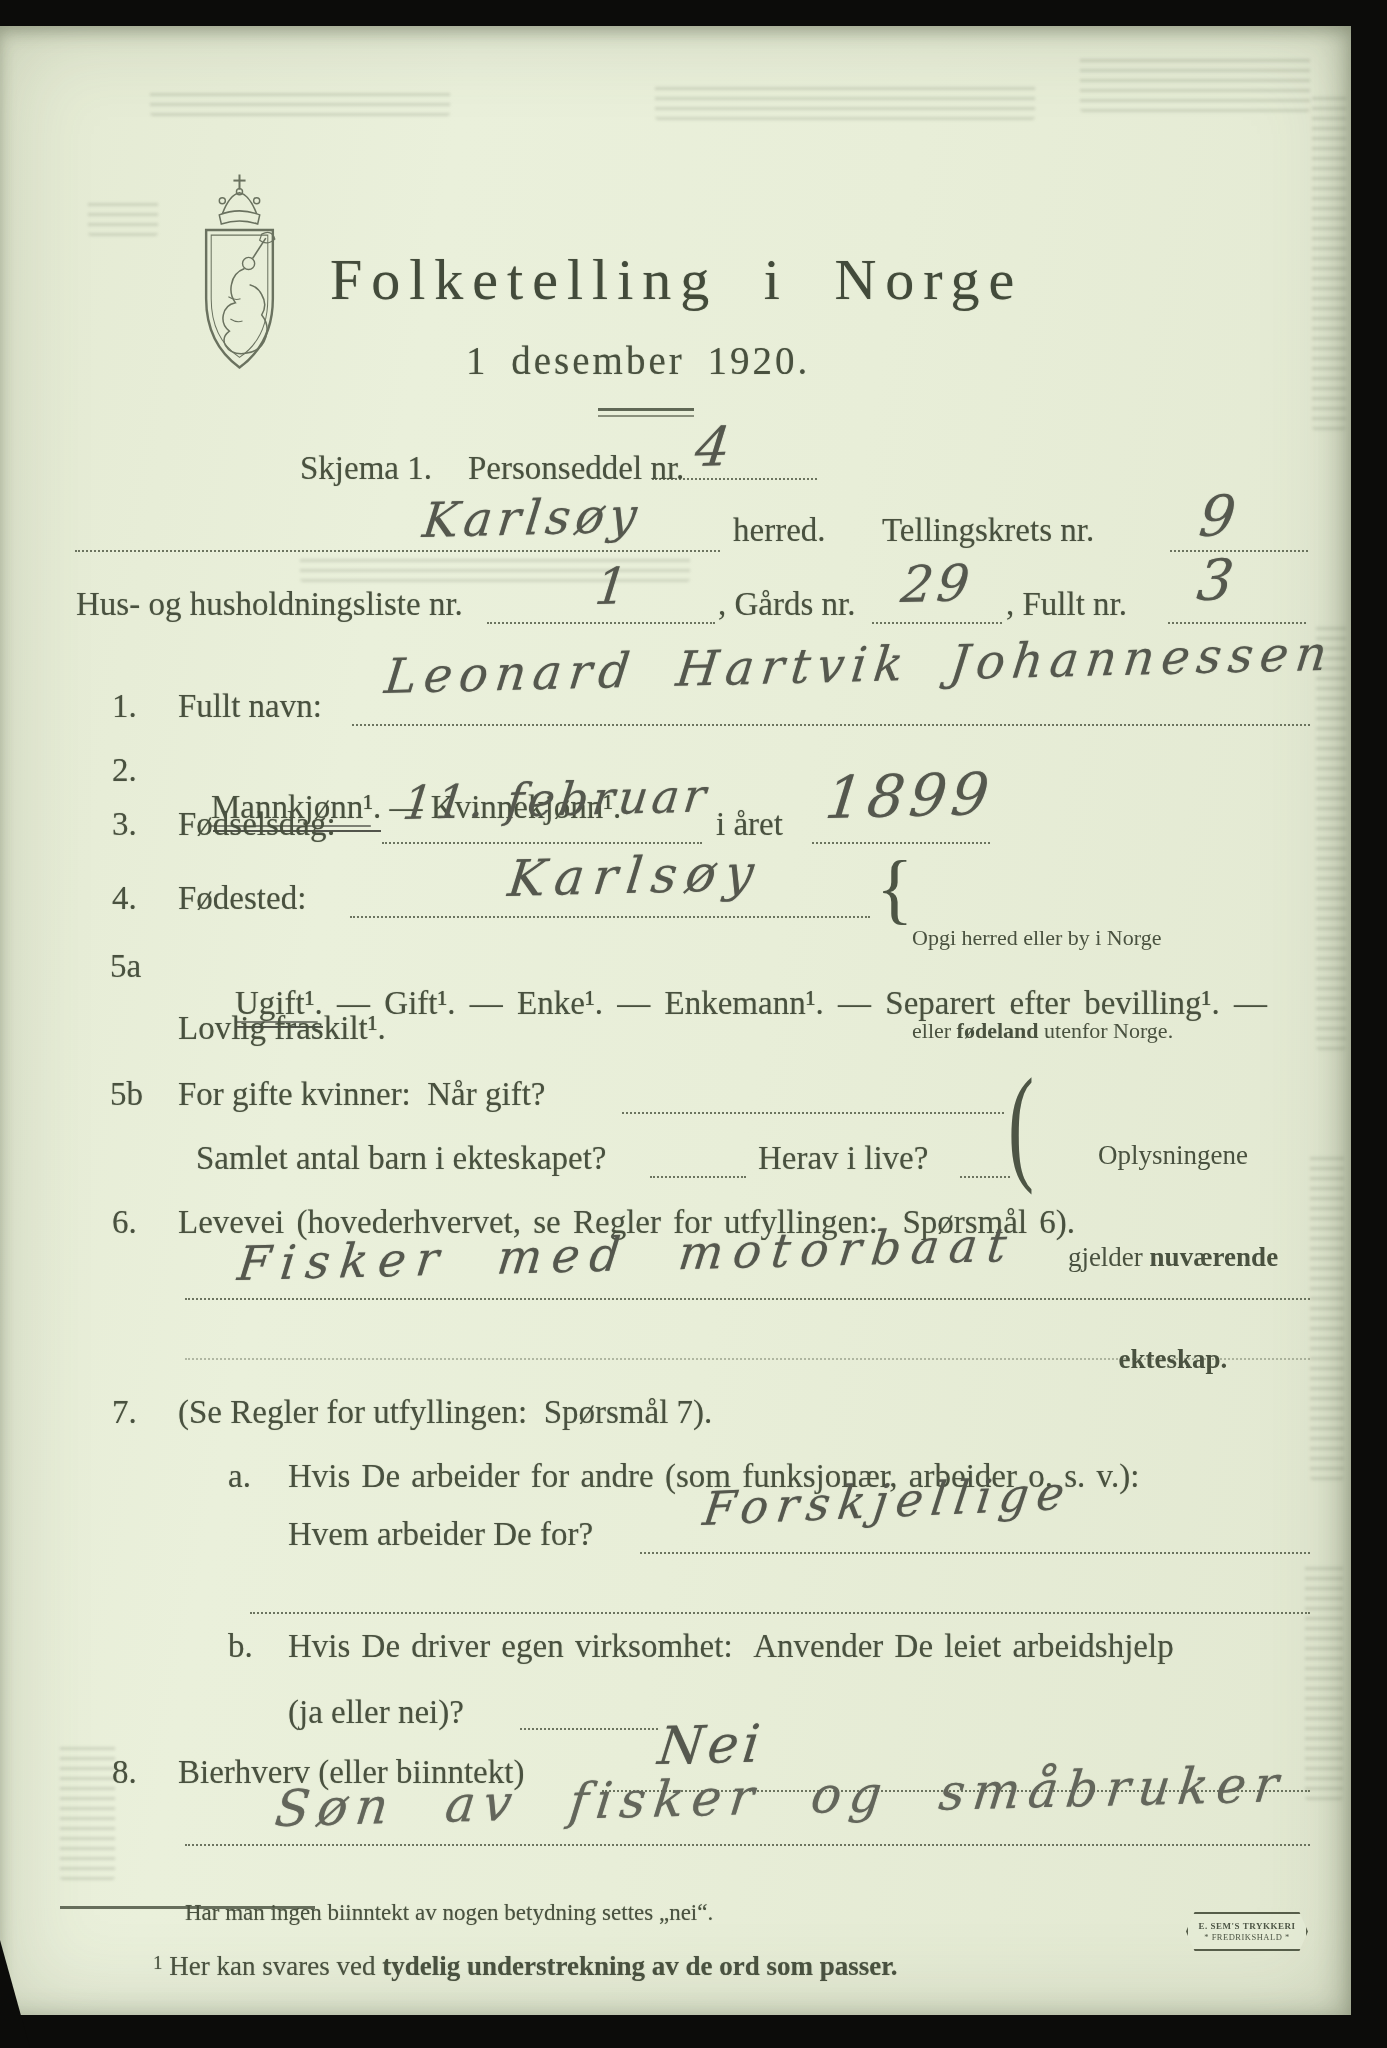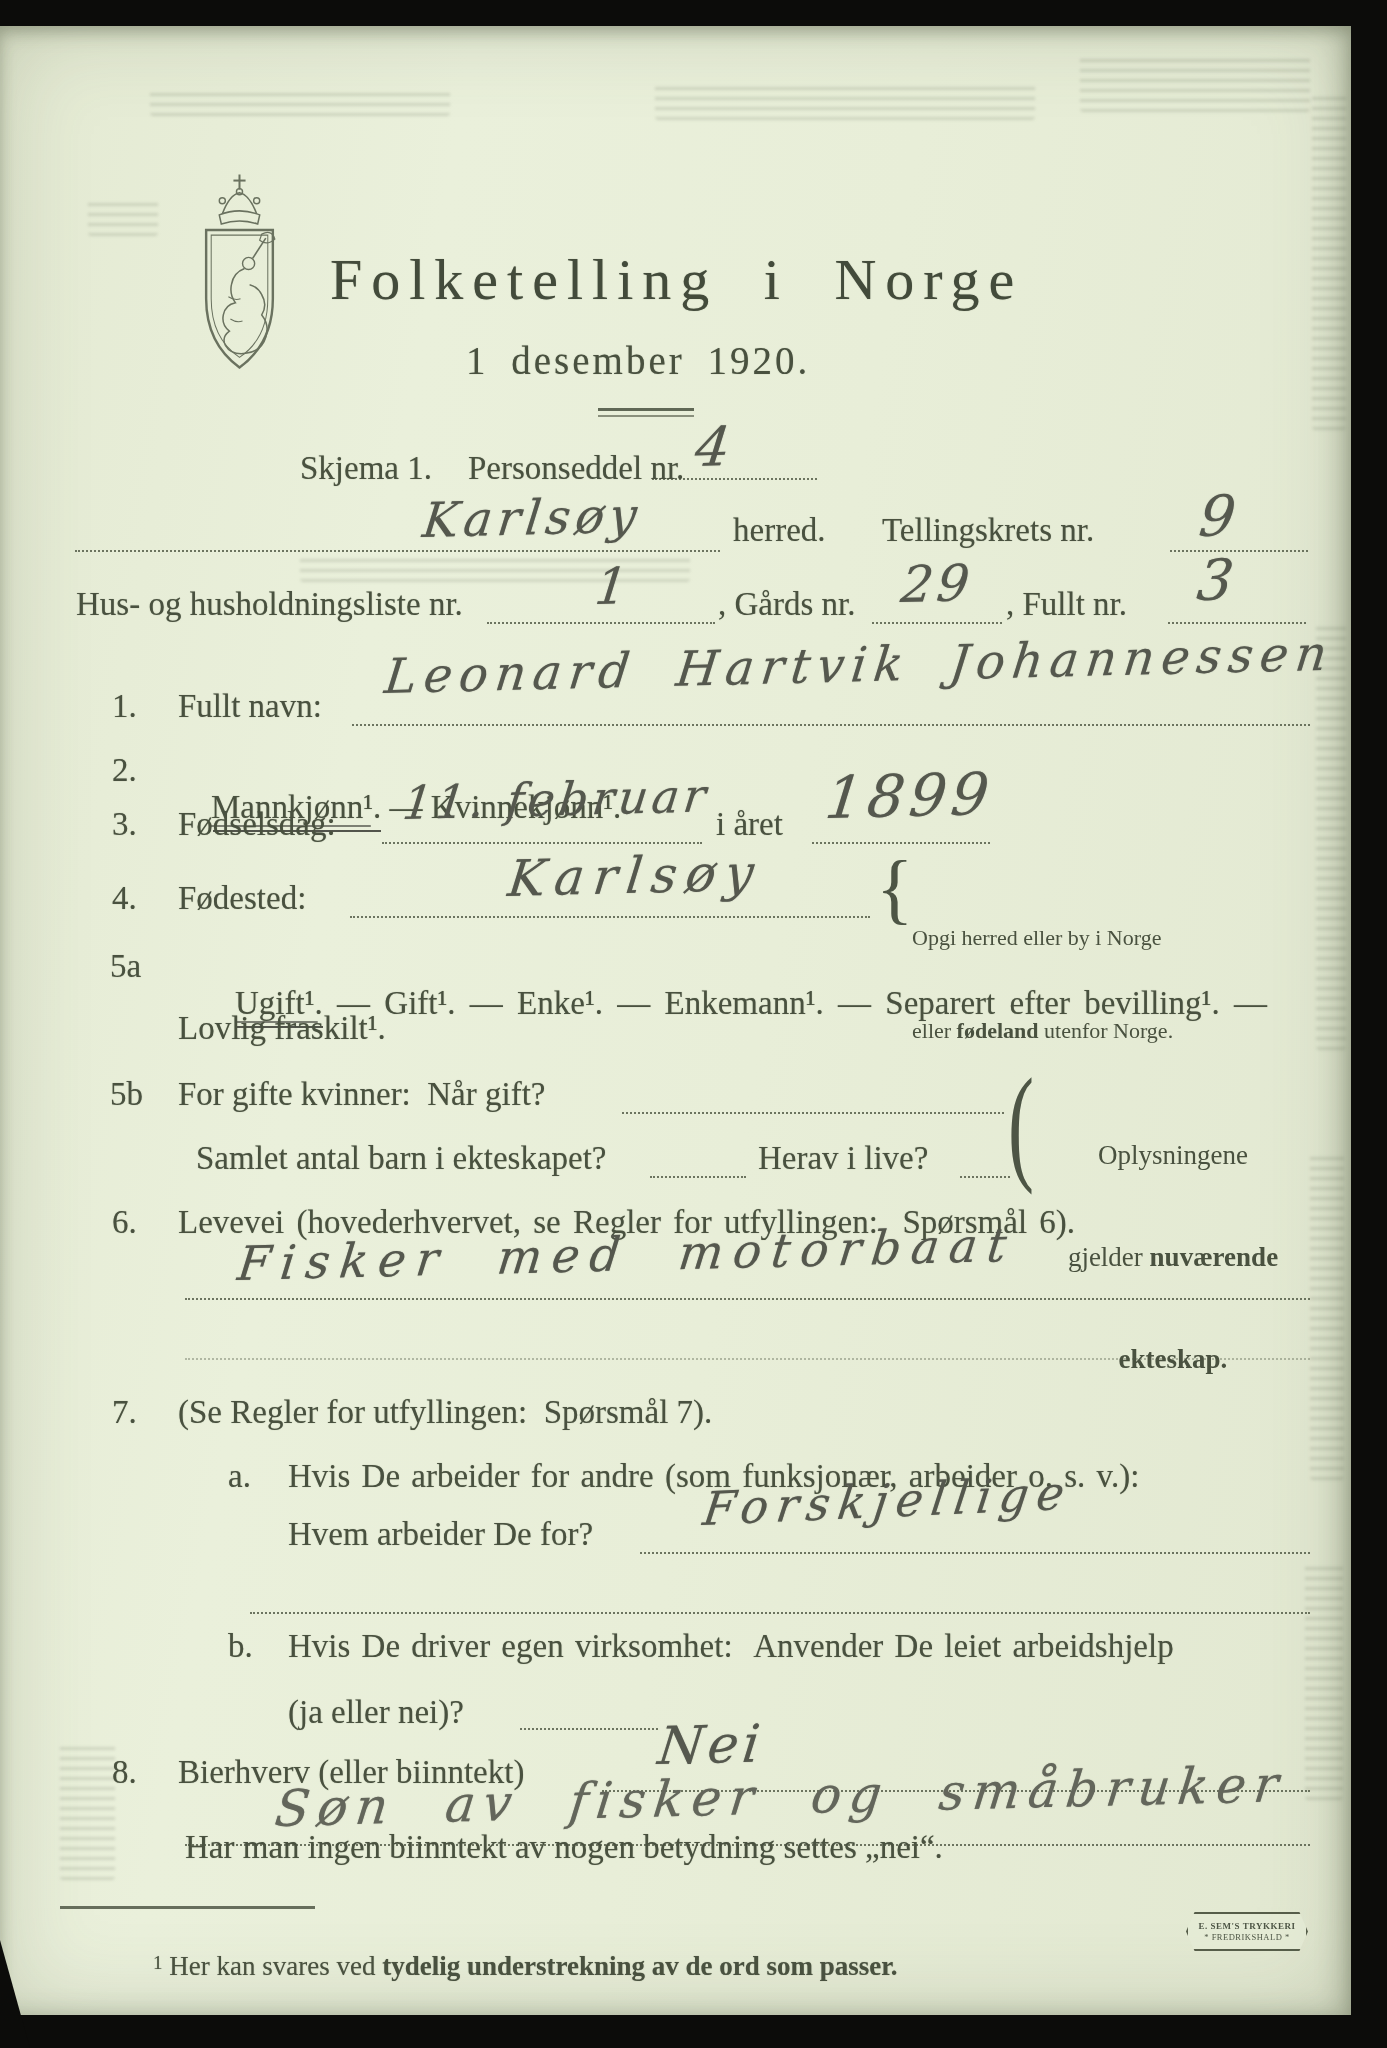--- a/index.html
+++ b/index.html
@@ -168,21 +168,21 @@
   <div class="p" style="left:288px;top:1628px;word-spacing:3px;">Hvis De driver egen virksomhet:  Anvender De leiet arbeidshjelp</div>
   <div class="p" style="left:288px;top:1694px;">(ja eller nei)?</div>
   <div class="dots" style="left:520px;top:1728px;width:138px;"></div>
 
   <div class="p" style="left:112px;top:1754px;">8.</div>
   <div class="p" style="left:178px;top:1754px;">Bierhverv (eller biinntekt)</div>
   <div class="dots" style="left:602px;top:1790px;width:708px;"></div>
   <div class="hw" style="left:655px;top:1716px;font-size:52px;letter-spacing:4px;">Nei</div>
   <div class="hw" style="left:272px;top:1780px;font-size:50px;letter-spacing:8px;word-spacing:26px;color:#63665b;">Søn av fisker og småbruker</div>
   <div class="dots" style="left:185px;top:1844px;width:1125px;"></div>
-  <div class="p" style="left:185px;top:1829px;font-size:33px;">Har man ingen biinntekt av nogen betydning settes „nei“.</div>
+  <div class="p" style="left:185px;top:1900px;font-size:23px;">Har man ingen biinntekt av nogen betydning settes „nei“.</div>
 
   <div class="rule" style="left:60px;top:1906px;width:255px;border-top:3px solid rgba(70,78,60,.8);"></div>
   <div class="p" style="left:126px;top:1920px;font-size:27px;">
     <sup class="fn">1</sup><span> </span><span>Her kan svares ved </span><b>tydelig understrekning av de ord som passer.</b>
   </div>
 
   <div class="stamp">
     <div class="s1">E. SEM'S TRYKKERI</div>
     <div class="s2">* FREDRIKSHALD *</div>
   </div>

